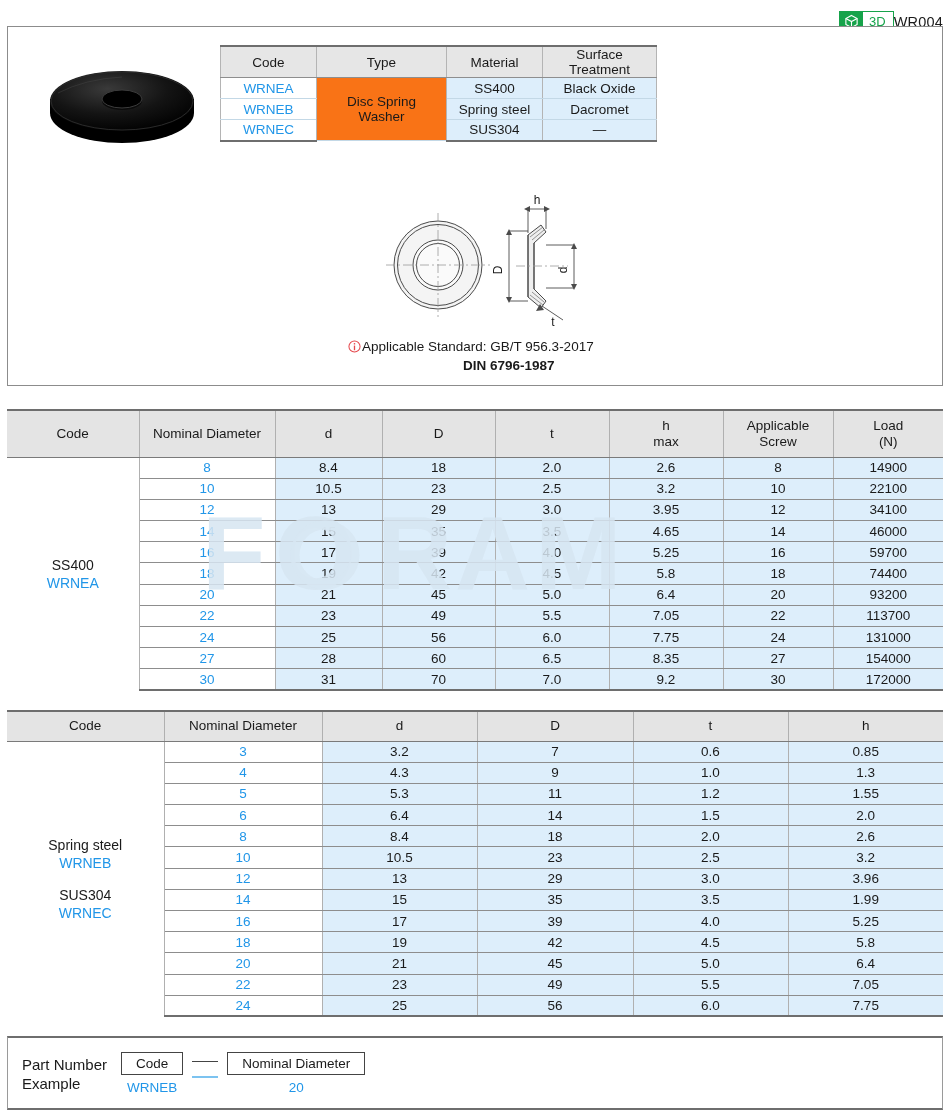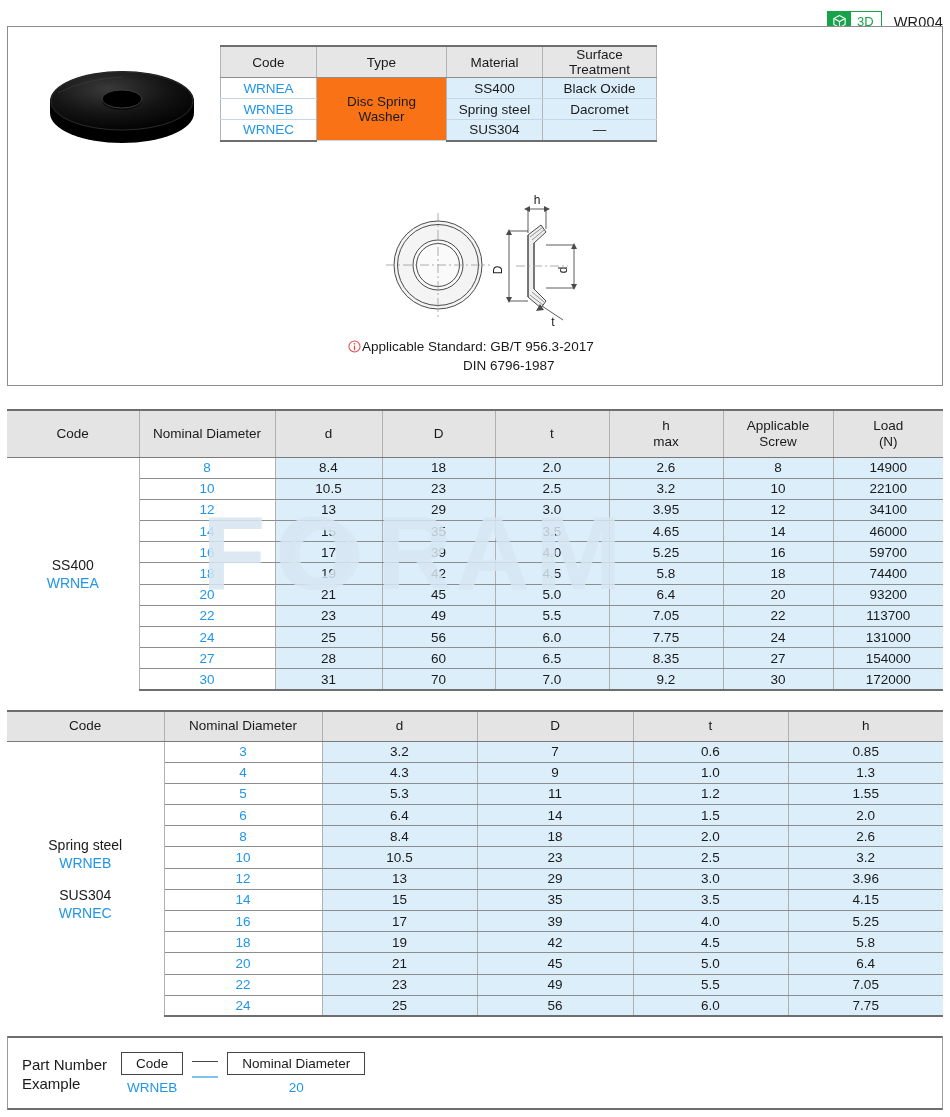--- a/index.html
+++ b/index.html
@@ -21,21 +21,21 @@
     left: 7px; top: 26px;
     width: 936px; height: 360px;
     border: 1px solid #8c8c8c;
     background: #fff;
   }
 
   .badge-row {
     position: absolute;
     right: 7px; top: 11px;
     display: flex; align-items: center;
-    gap: 12px;
+    gap: 0;
   }
   .badge-3d {
     display: flex; align-items: center;
     height: 21px;
     border: 1px solid #16a34a;
     background: #fff;
   }
   .badge-3d .cube {
     width: 23px; height: 19px;
     background: #16a34a;
@@ -99,21 +99,21 @@
     font-size: 13.5px;
     line-height: 19px;
     color: #1a1a1a;
   }
   .std-note .info-i {
     display: inline-block;
     width: 13px; height: 13px;
     vertical-align: -2px;
     margin-right: 1px;
   }
-  .std-note .l2 { display: block; padding-left: 115px; }
+  .std-note .l2 { display: block; padding-left: 115px; font-weight: bold; }
 
   
   .spec-wrap { position: absolute; left: 7px; width: 936px; }
   .spec-table {
     width: 936px;
     border-collapse: collapse;
     font-size: 13px;
     table-layout: fixed;
   }
   .spec-table th {
@@ -574,21 +574,21 @@
           <td>13</td>
           <td>29</td>
           <td>3.0</td>
           <td>3.96</td>
         </tr>
         <tr>
           <td class="nom">14</td>
           <td>15</td>
           <td>35</td>
           <td>3.5</td>
-          <td>4.15</td>
+          <td>1.99</td>
         </tr>
         <tr>
           <td class="nom">16</td>
           <td>17</td>
           <td>39</td>
           <td>4.0</td>
           <td>5.25</td>
         </tr>
         <tr>
           <td class="nom">18</td>

